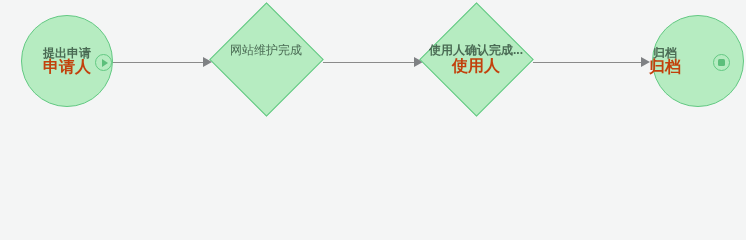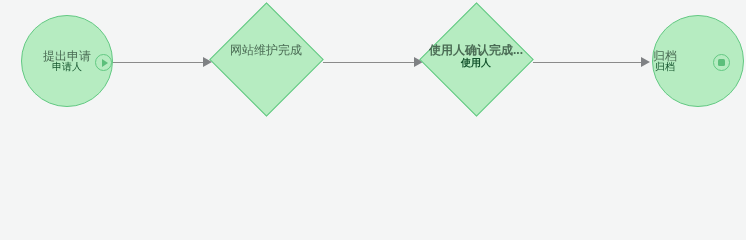--- a/index.html
+++ b/index.html
@@ -60,30 +60,31 @@
     position: absolute;
     top: 0;
     left: 0;
     width: 100%;
     height: 100%;
     display: flex;
     flex-direction: column;
     align-items: center;
     justify-content: center;
     pointer-events: none;
+    font-weight: bold;
   }
   .label-primary {
     font-size: 12px;
     color: #4a6b54;
     line-height: 1;
     white-space: nowrap;
   }
   .label-secondary {
-    font-size: 10px;
-    color: #14532d;
+    font-size: 16px;
+    color: #c2410c;
     line-height: 1;
     white-space: nowrap;
   }
   .diamond-labels {
     position: absolute;
     top: 44px;
     width: 118px;
     display: flex;
     flex-direction: column;
     align-items: center;

